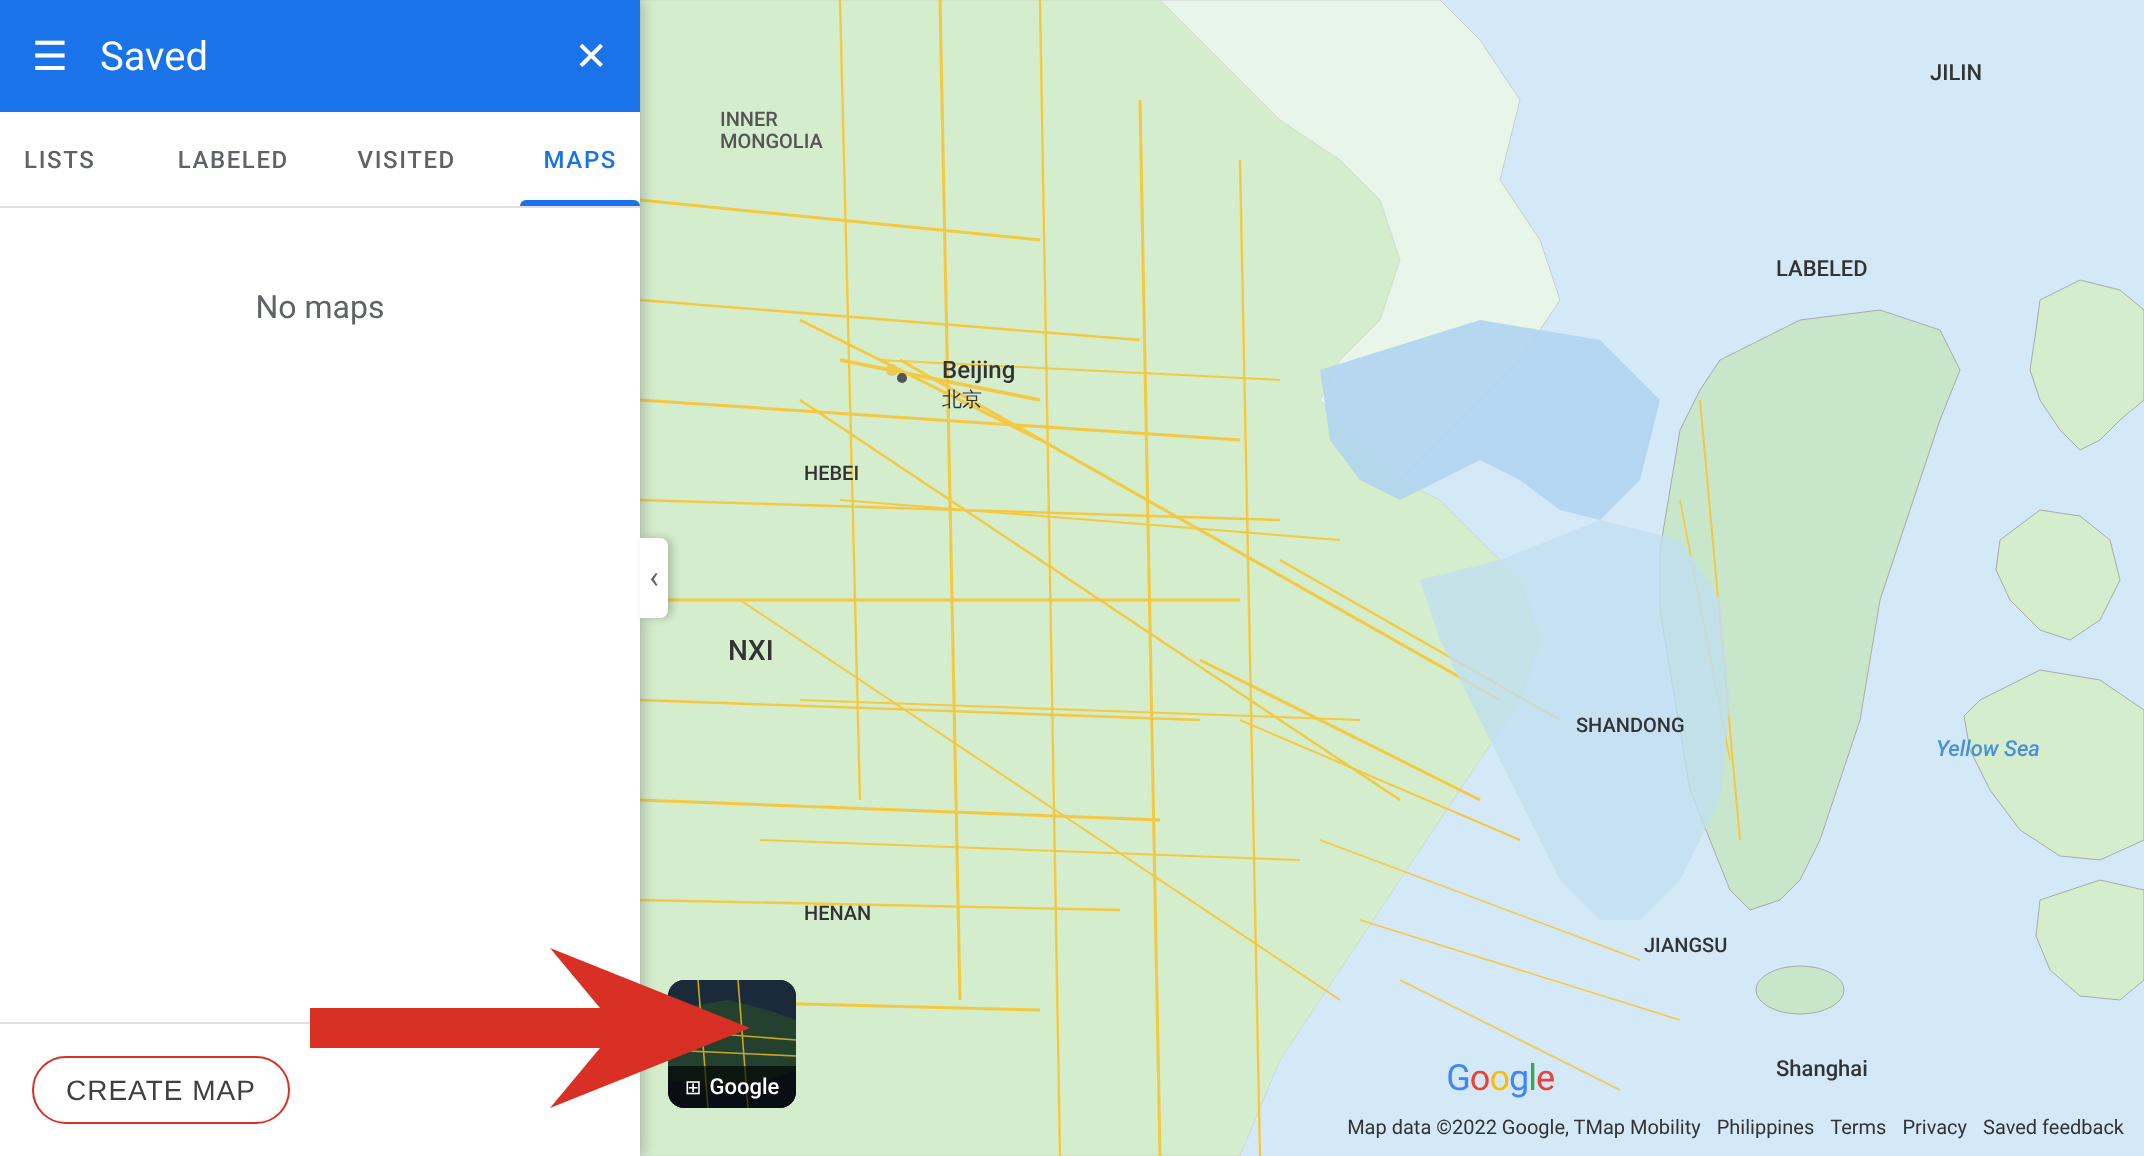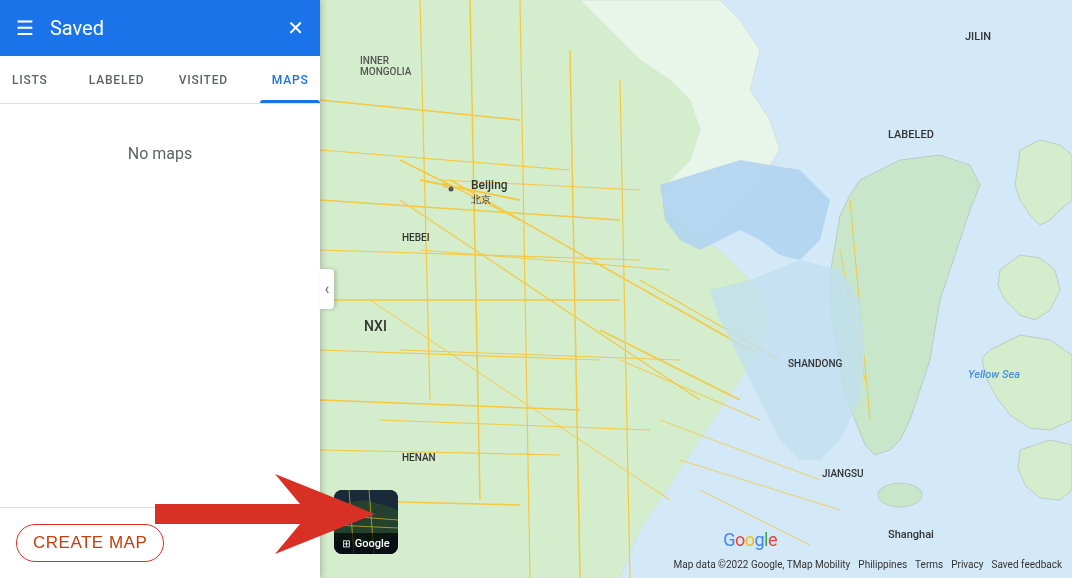--- a/index.html
+++ b/index.html
@@ -101,25 +101,25 @@
       padding: 16px;
       display: flex;
       align-items: center;
       justify-content: flex-start;
       border-top: 1px solid #e0e0e0;
       flex-shrink: 0;
     }
 
     #create-map-btn {
       border: 1.5px solid #d93025;
-      color: #c2410c;
+      color: #404040;
       background: transparent;
       padding: 8px 16px;
       border-radius: 20px;
-      font-size: 17px;
+      font-size: 14px;
       font-weight: 500;
       letter-spacing: 0.5px;
       cursor: pointer;
       text-transform: uppercase;
     }
 
     
     #collapse-arrow {
       position: absolute;
       left: 320px;

